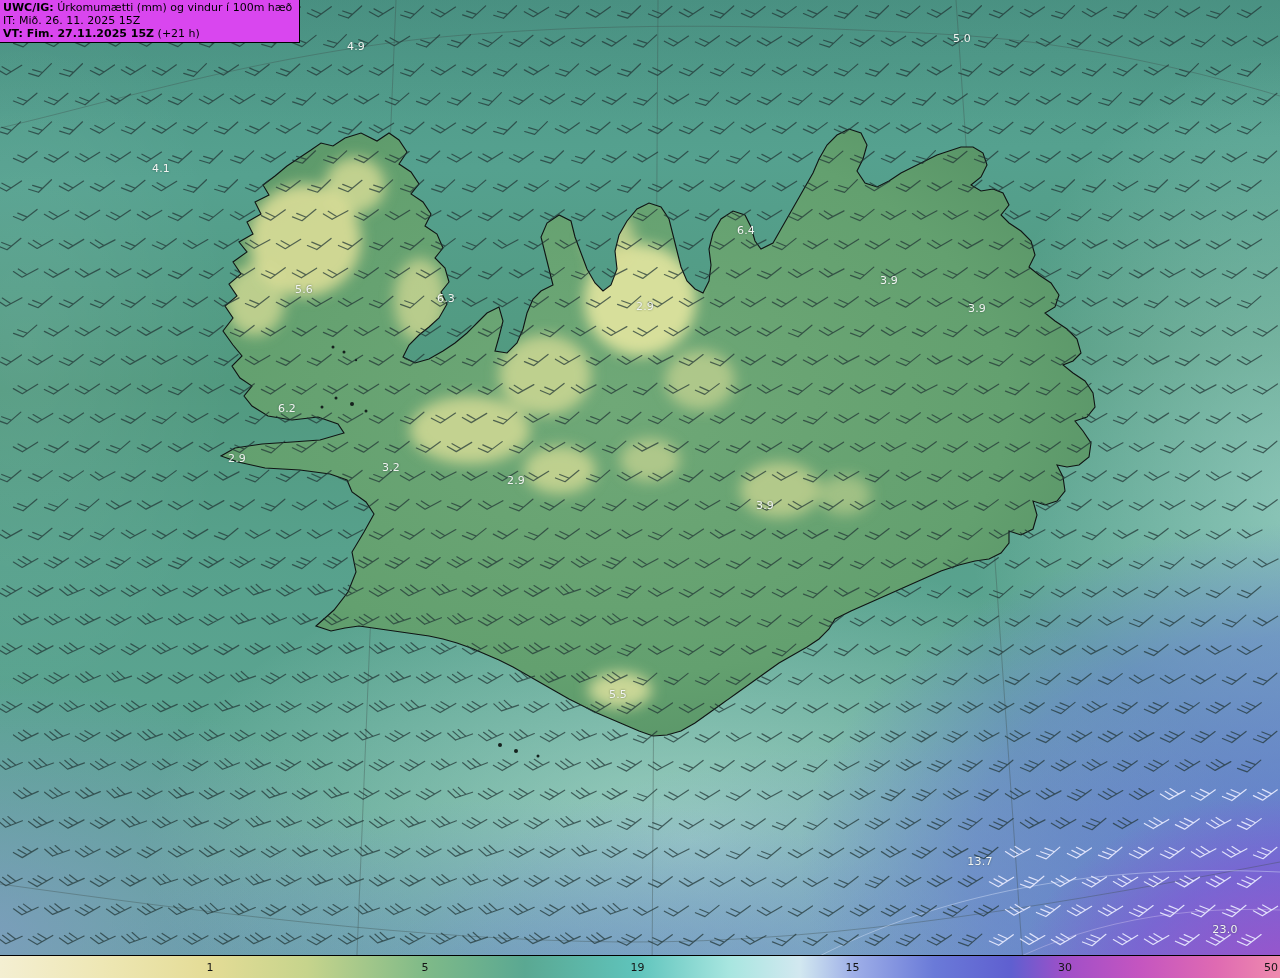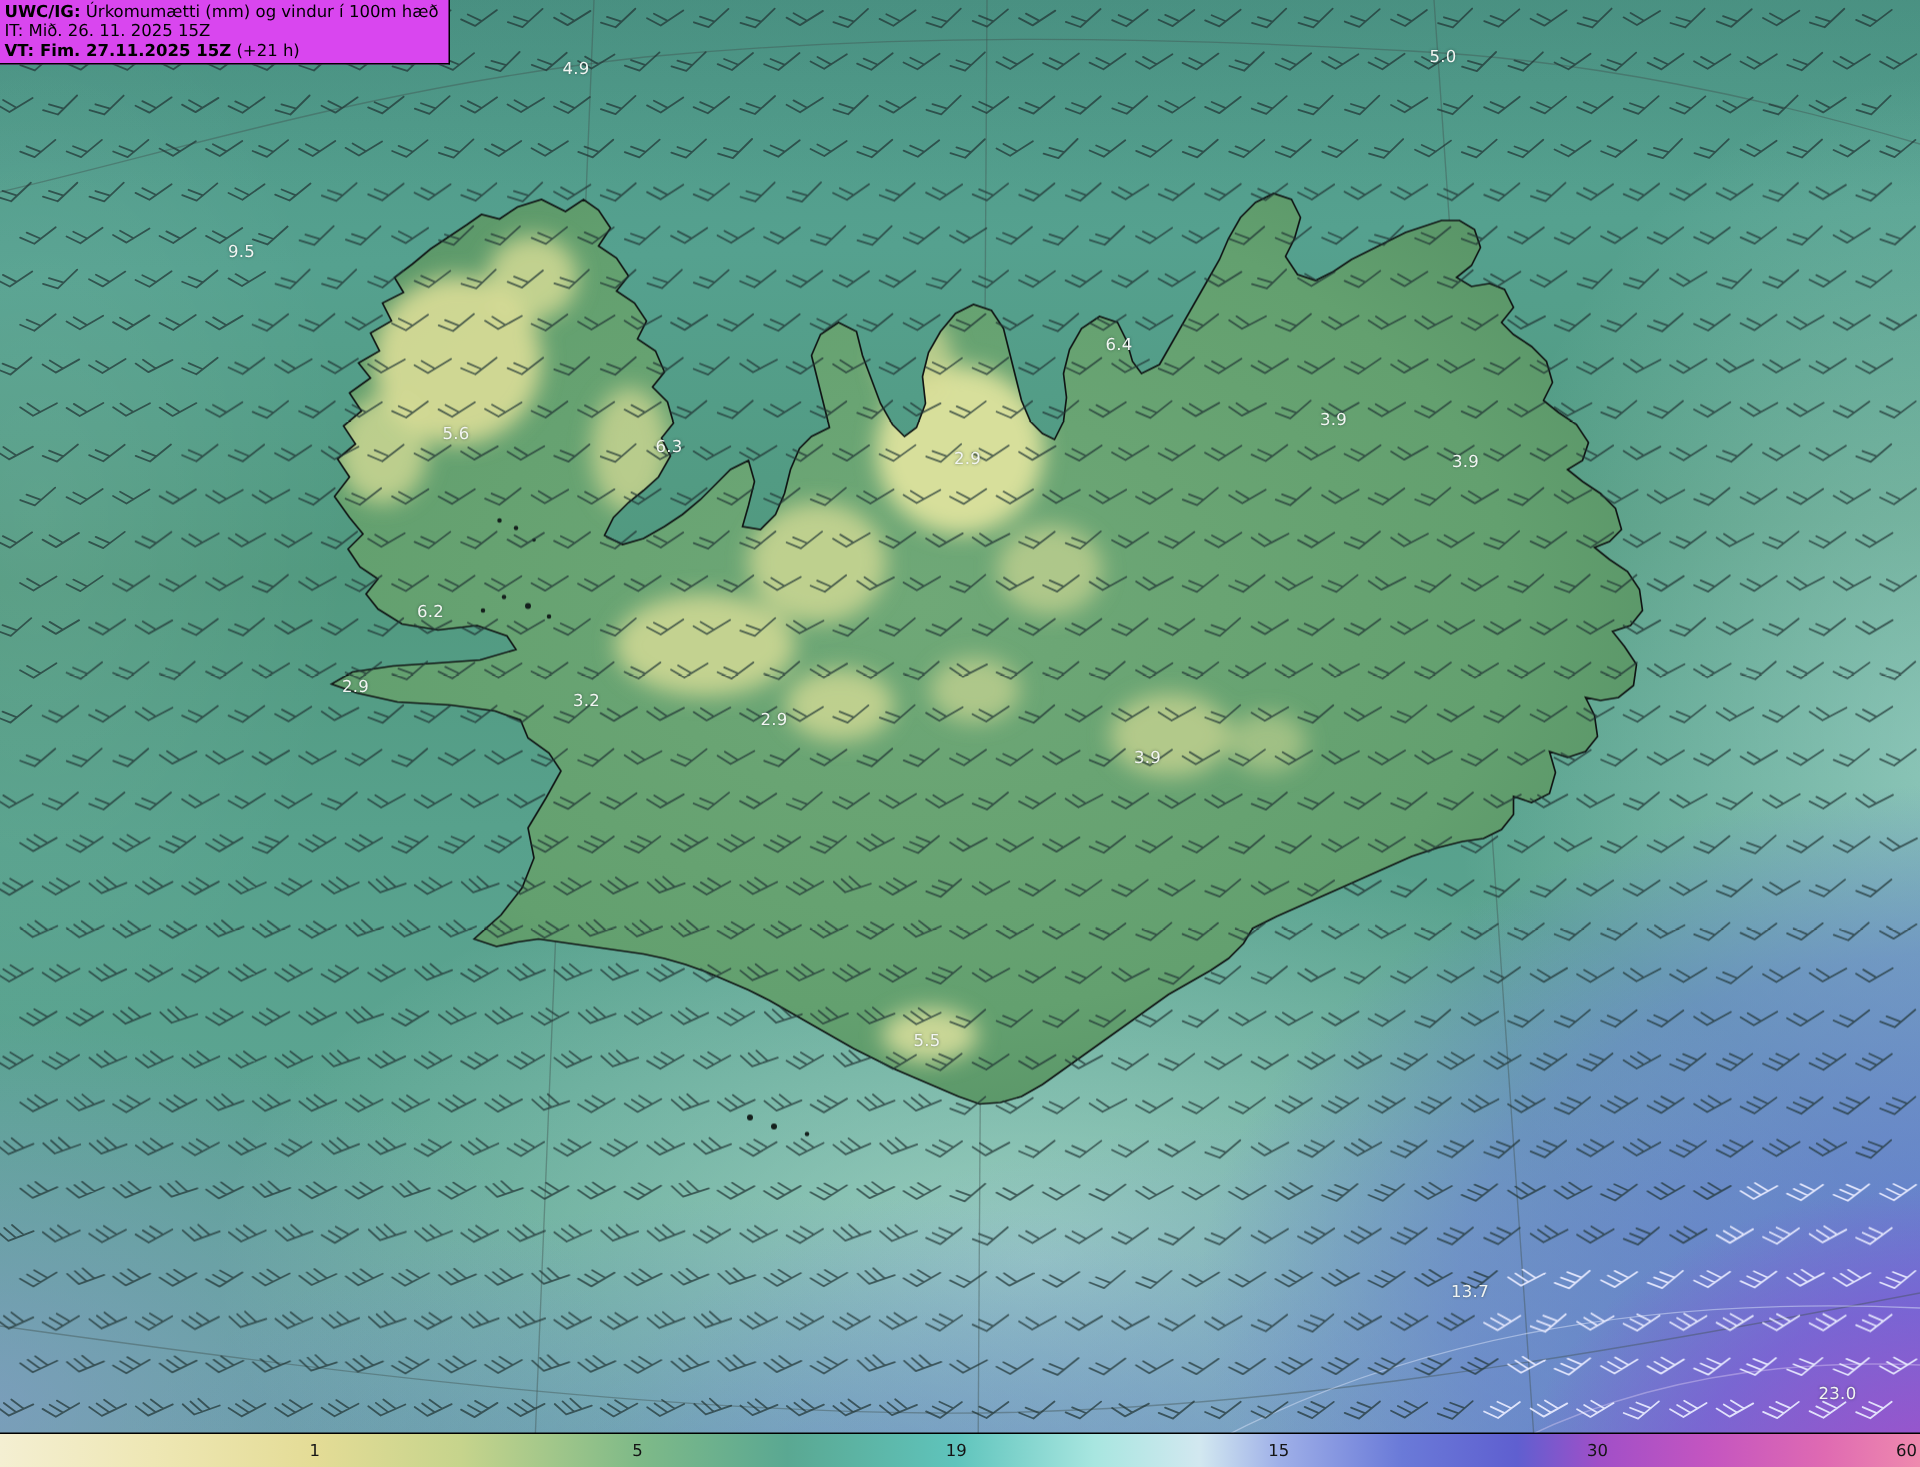--- a/index.html
+++ b/index.html
@@ -1472,23 +1472,23 @@
         <path d="M-9,0L9,0 M-9,0L-14,-9 M-3.5,0L-8.5,-9 M2,0L-3,-9" transform="translate(1099,940) rotate(-39.6)" stroke="#e9ecff" stroke-opacity="0.92"></path>
         <path d="M-9,0L9,0 M-9,0L-14,-9 M-3.5,0L-8.5,-9 M2,0L-3,-9" transform="translate(1130,940) rotate(-31.1)" stroke="#e9ecff" stroke-opacity="0.92"></path>
         <path d="M-9,0L9,0 M-9,0L-14,-9 M-3.5,0L-8.5,-9 M2,0L-3,-9" transform="translate(1161,940) rotate(-29.5)" stroke="#e9ecff" stroke-opacity="0.92"></path>
         <path d="M-9,0L9,0 M-9,0L-14,-9 M-3.5,0L-8.5,-9 M2,0L-3,-9" transform="translate(1192,940) rotate(-37.0)" stroke="#e9ecff" stroke-opacity="0.92"></path>
         <path d="M-9,0L9,0 M-9,0L-14,-9 M-3.5,0L-8.5,-9 M2,0L-3,-9" transform="translate(1223,940) rotate(-35.3)" stroke="#e9ecff" stroke-opacity="0.92"></path>
         <path d="M-9,0L9,0 M-9,0L-14,-9 M-3.5,0L-8.5,-9 M2,0L-3,-9" transform="translate(1254,940) rotate(-37.5)" stroke="#e9ecff" stroke-opacity="0.92"></path>
       </g>
   </svg>
 
   <div id="labels">
-      <span class="vlabel" style="left: 384px; top: 46px;">4.9</span>
+      <span class="vlabel" style="left: 356px; top: 46px;">4.9</span>
       <span class="vlabel" style="left: 962px; top: 38px;">5.0</span>
-      <span class="vlabel" style="left: 161px; top: 168px;">9.5</span>
+      <span class="vlabel" style="left: 161px; top: 168px;">4.1</span>
       <span class="vlabel" style="left: 304px; top: 252px; margin-top: 37px;">5.6</span>
       <span class="vlabel" style="left: 428px; top: 298px; padding-left: 36px;">6.3</span>
       <span class="vlabel" style="left: 746px; top: 230px;">6.4</span>
       <span class="vlabel" style="left: 645px; top: 306px;">2.9</span>
       <span class="vlabel" style="left: 889px; top: 280px;">3.9</span>
       <span class="vlabel" style="left: 977px; top: 308px;">3.9</span>
       <span class="vlabel" style="left: 287px; top: 408px;">6.2</span>
       <span class="vlabel" style="left: 237px; top: 458px;">2.9</span>
       <span class="vlabel" style="left: 391px; top: 467px;">3.2</span>
       <span class="vlabel" style="left: 516px; top: 480px;">2.9</span>
@@ -1511,17 +1511,17 @@
   </div>
 
   <div class="colorbar">
     <div id="cb-grad" style="background: linear-gradient(90deg, rgb(244, 239, 210) 0%, rgb(238, 231, 180) 8%, rgb(228, 220, 150) 16.4%, rgb(198, 212, 140) 24%, rgb(127, 186, 136) 33.2%, rgb(90, 168, 146) 41%, rgb(95, 196, 188) 49.8%, rgb(168, 230, 224) 57%, rgb(210, 232, 240) 62.5%, rgb(159, 176, 232) 66.6%, rgb(106, 122, 216) 73%, rgb(95, 95, 208) 79%, rgb(160, 79, 200) 83.2%, rgb(196, 85, 192) 89%, rgb(223, 106, 178) 95%, rgb(239, 138, 174) 100%);"></div>
     <div id="cb-ticks">
         <span class="cbtick" style="left: 16.4%;">1</span>
         <span class="cbtick" style="left: 33.2%;">5</span>
         <span class="cbtick" style="left: 49.8%;">19</span>
         <span class="cbtick" style="left: 66.6%;">15</span>
         <span class="cbtick" style="left: 83.2%;">30</span>
-        <span class="cbtick" style="left: 99.3%;">60</span>
+        <span class="cbtick" style="left: 99.3%;">50</span>
       </div>
   </div>
 
 </div>
 
 </body></html>

